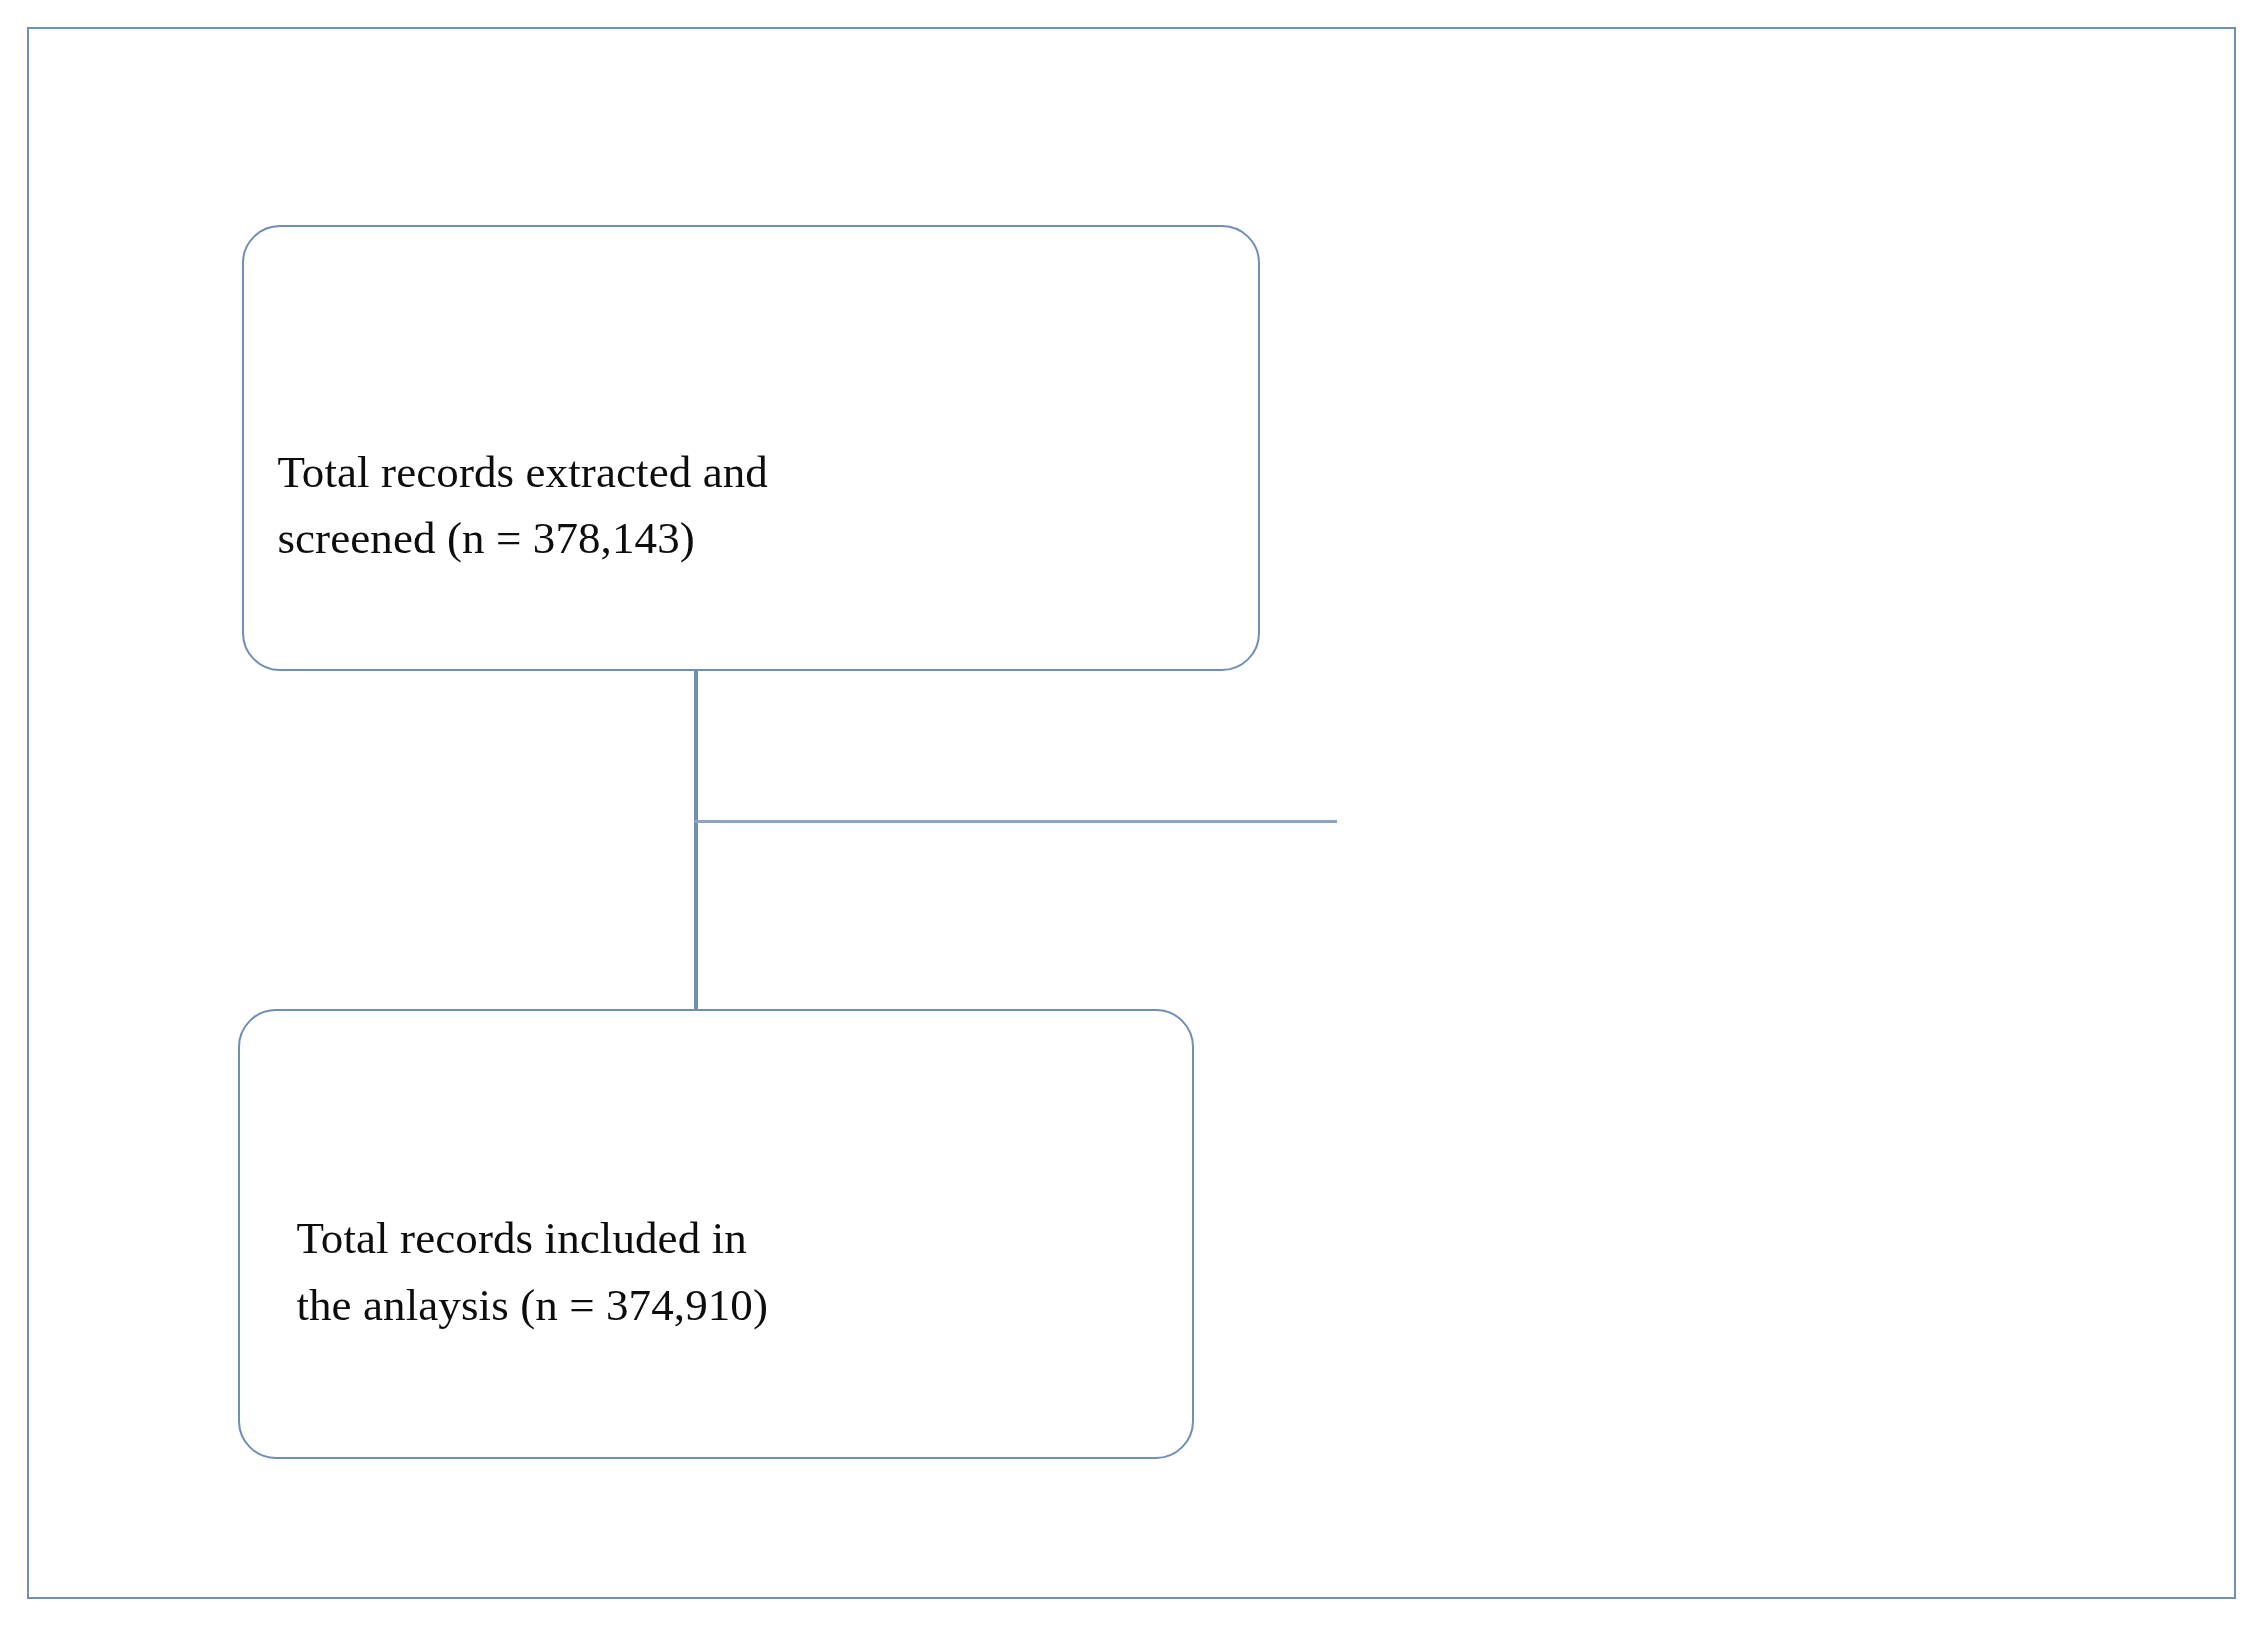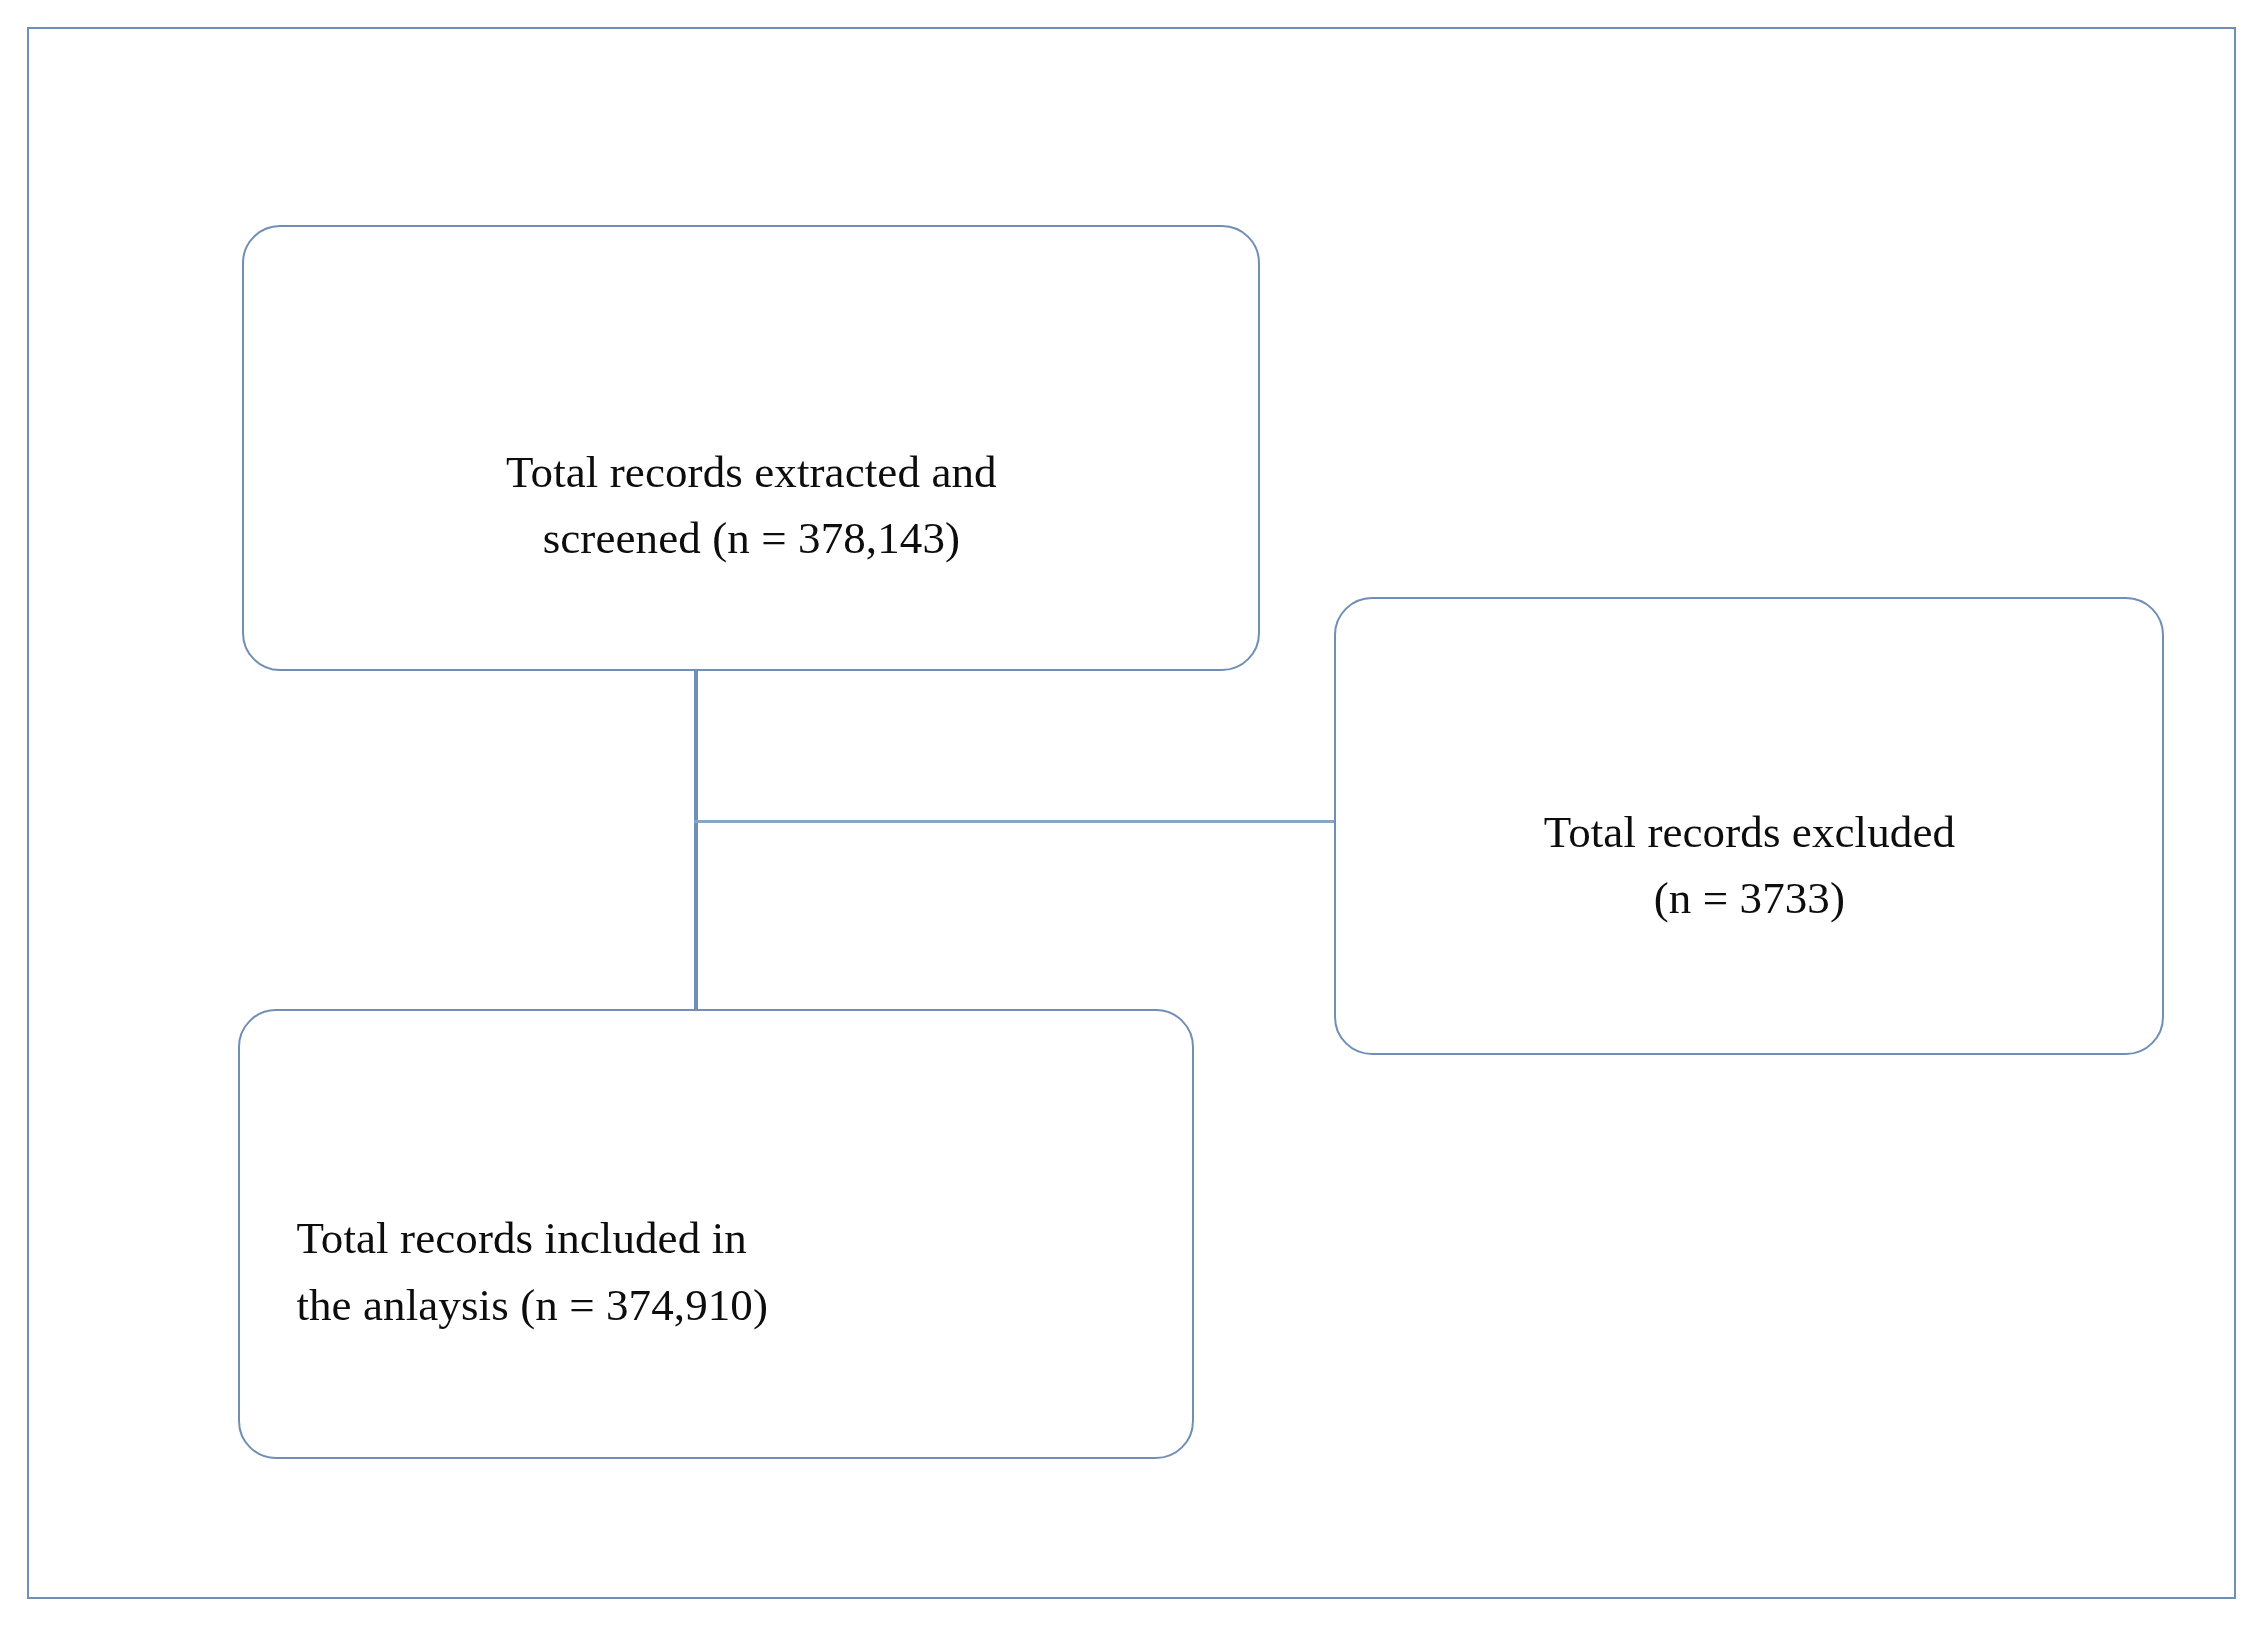--- a/index.html
+++ b/index.html
@@ -50,21 +50,20 @@
   }
 
   
   #box-screened {
     left: 213px;
     top: 196px;
     width: 1018px;
     height: 446px;
   }
   #box-screened .box-text {
-    text-align: center;
     margin-top: 114px;
   }
 
   
   #box-excluded {
     left: 1305px;
     top: 568px;
     width: 830px;
     height: 458px;
   }
@@ -114,24 +113,20 @@
 
     <div class="connector-v"></div>
 
     <div class="connector-h"></div>
 
     <div class="flow-box" id="box-screened">
       <div class="box-text">Total records extracted and
 screened (n = 378,143)</div>
     </div>
 
-    <div class="flow-box" id="box-excluded">
-      <div class="box-text">Total records excluded
-(n = 3733)</div>
-    </div>
 
     <div class="flow-box" id="box-included">
       <div class="box-text">Total records included in
 the anlaysis (n = 374,910)</div>
     </div>
 
   </div>
 </div>
 
 

